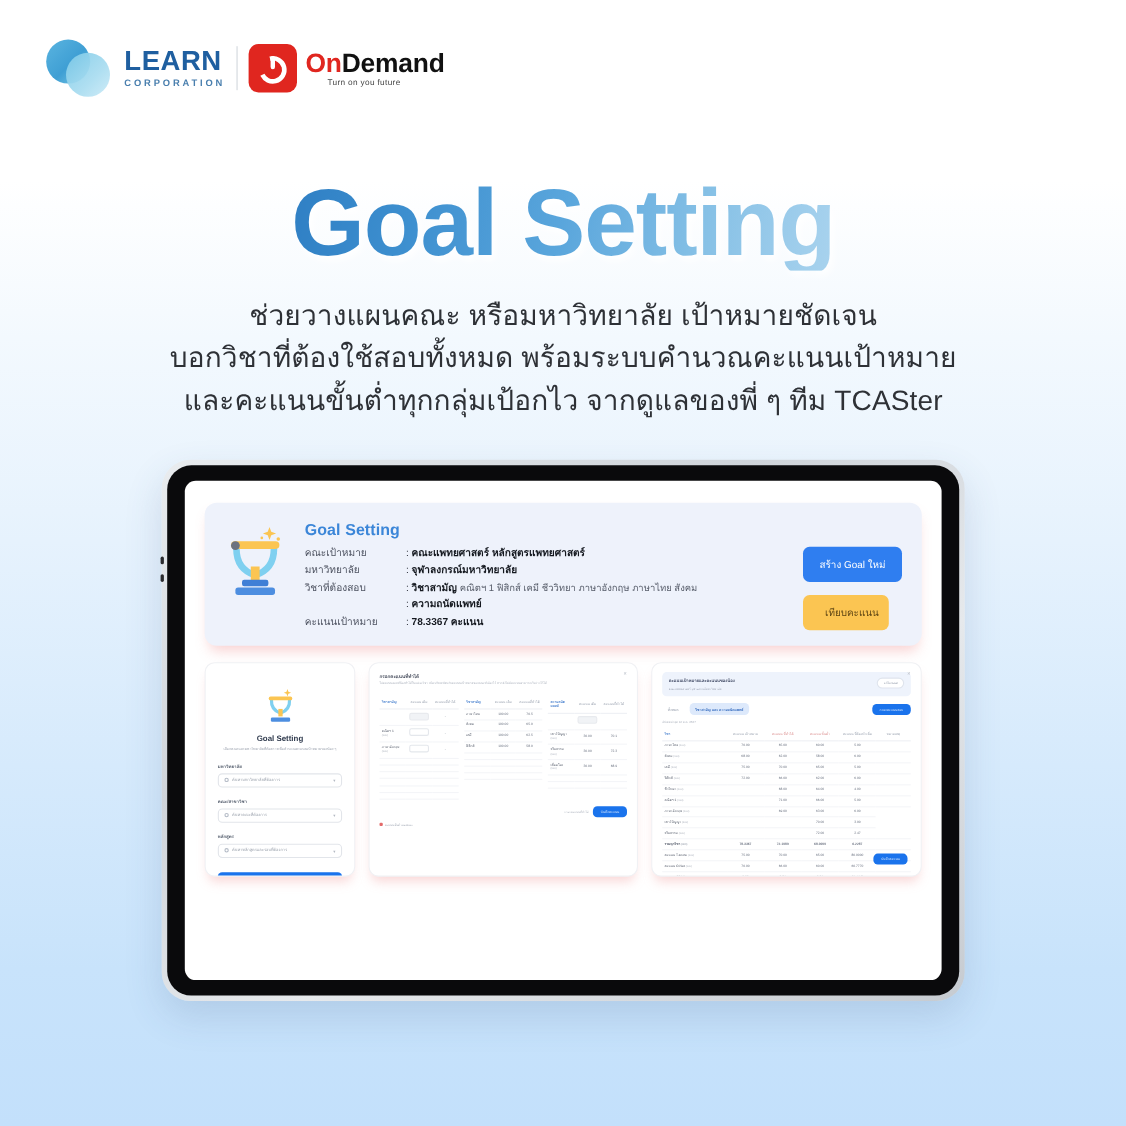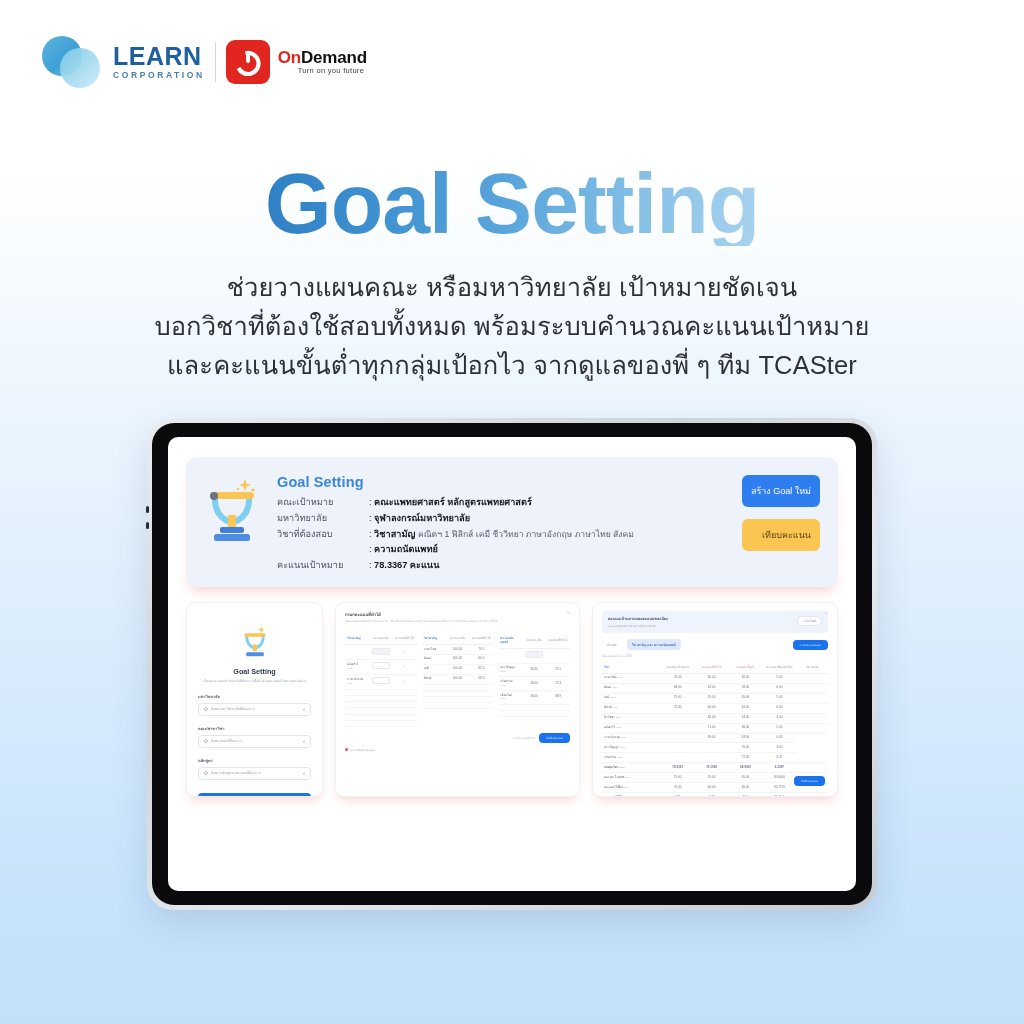--- a/index.html
+++ b/index.html
@@ -25,21 +25,21 @@
   .learn-txt { line-height:1; }
   .learn-txt .l1 { font-size:25px; font-weight:bold; color:#1f5fa0; letter-spacing:.5px; }
   .learn-txt .l2 { font-size:8.5px; font-weight:bold; color:#4a7fae; letter-spacing:2.6px; margin-top:2px; }
   .divider-v { width:1px; height:40px; background:#d2d7dd; }
   .od-logo { display:flex; align-items:center; gap:8px; }
   .od-mark {
     width:44px; height:44px; border-radius:9px; background:#e0261f;
     display:flex; align-items:center; justify-content:center;
   }
   .od-txt { line-height:1.05; }
-  .od-txt .o1 { font-size:17px; font-weight:bold; color:#111; letter-spacing:-.2px; }
+  .od-txt .o1 { font-size:24px; font-weight:bold; color:#111; letter-spacing:-.2px; }
   .od-txt .o1 .red { color:#e0261f; }
   .od-txt .o2 { font-size:7.5px; color:#444; letter-spacing:.3px; margin-top:1px;margin-left:20px; }
 
   
   .hero { position:absolute; left:0; right:0; top:160px; text-align:center; }
   .hero h1 {
     font-size:86px; font-weight:bold; letter-spacing:-1px; line-height:1;
     background:linear-gradient(100deg,#2f7fc4 0%,#3d8fcf 22%,#5aa6dc 50%,#87c1e6 76%,#a9d3ee 100%);
     -webkit-background-clip:text; background-clip:text; color:transparent;
     filter:drop-shadow(3px 4px 4px rgba(255,255,255,.95));
@@ -71,21 +71,21 @@
   .goal-body { flex:1 1 auto; padding-top:2px; }
   .goal-title { font-size:14.5px; font-weight:bold; color:#3b86d8; margin-bottom:5px; letter-spacing:.1px; }
   .grow { display:flex; font-size:9.2px; color:#4d5260; line-height:1.72; }
   .glabel { flex:0 0 92px; }
   .gval { flex:1 1 auto; color:#2a2e38; }
   .gval b { font-weight:bold; color:#14181f; }
   .gval .sub { color:#555b68; font-size:8.6px; }
   .goal-actions { flex:0 0 auto; display:flex; flex-direction:column; gap:12px; padding-top:3px; }
   .btn-primary {
     background:#2f7ef0; color:#fff; font-size:9px; border-radius:6px;
-    padding:9px 4px; width:78px; text-align:center; border:none; cursor:pointer; white-space:nowrap;
+    padding:9px 4px; width:90px; text-align:center; border:none; cursor:pointer; white-space:nowrap;margin-top:22px;
   }
   .btn-warn {
     background:#fbc552; color:#5c4413; font-size:9px; border-radius:6px;
     padding:9px 20px; width:78px; text-align:center; border:none; cursor:pointer; white-space:nowrap;
   }
 
   
   .shots { display:flex; gap:12px; margin-top:15px; height:195px; }
   .shot { background:#fff; border:1px solid #f0f1f4; border-radius:9px;
     box-shadow:0 7px 11px -4px rgba(240,150,150,.4); overflow:hidden; position:relative; }

